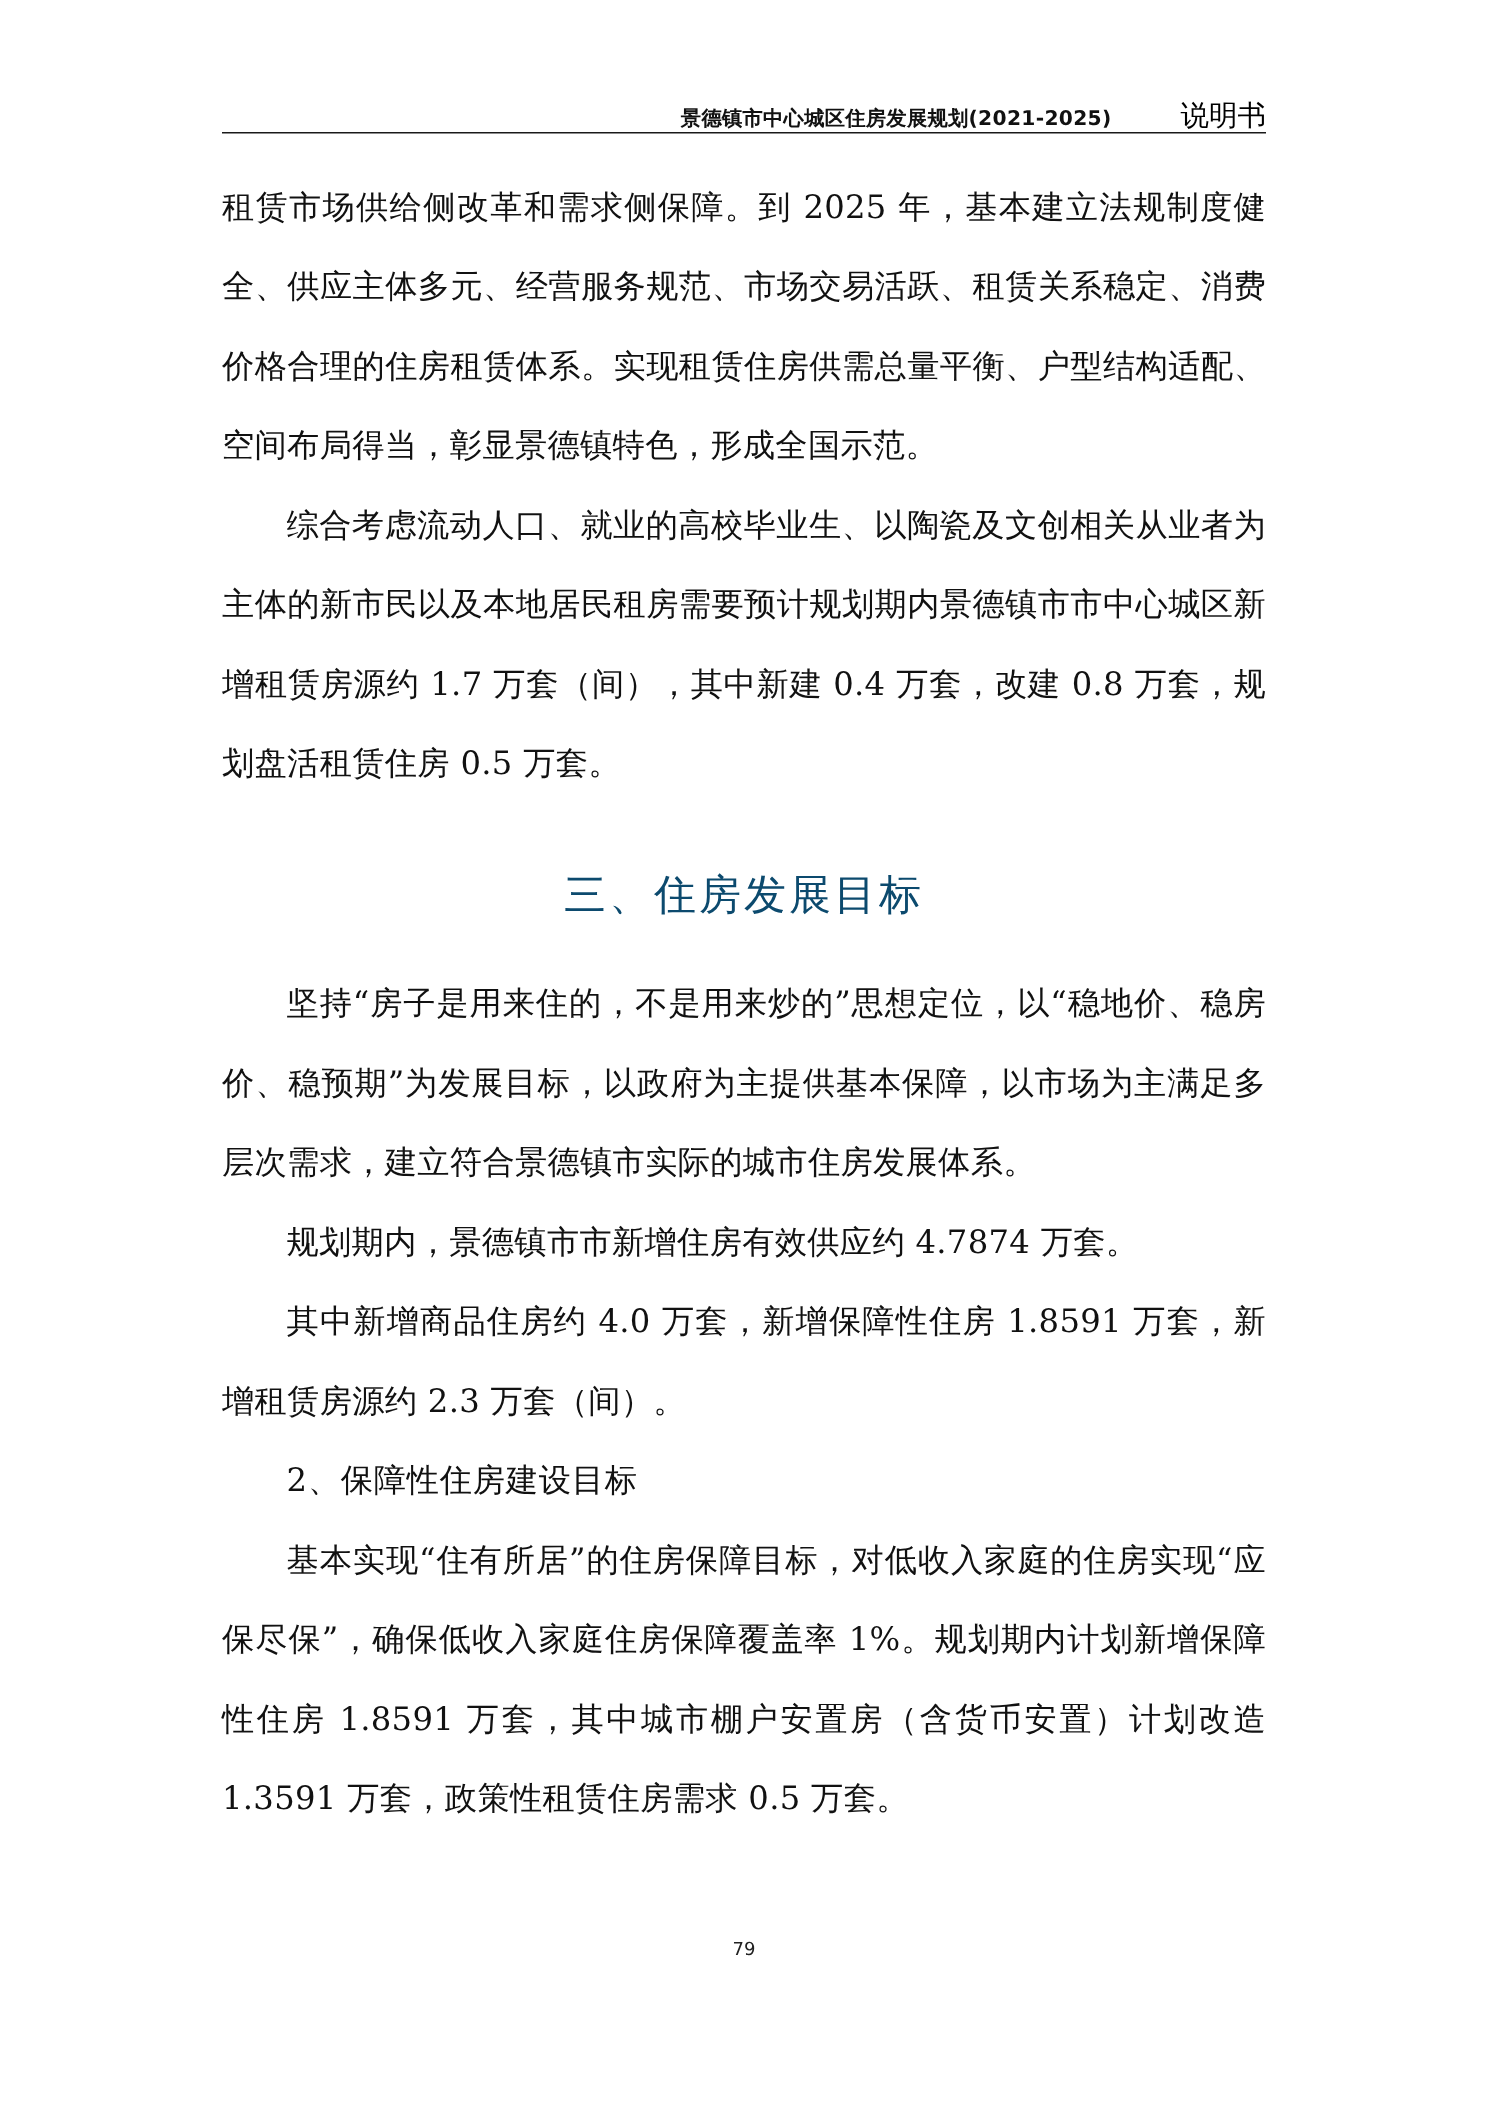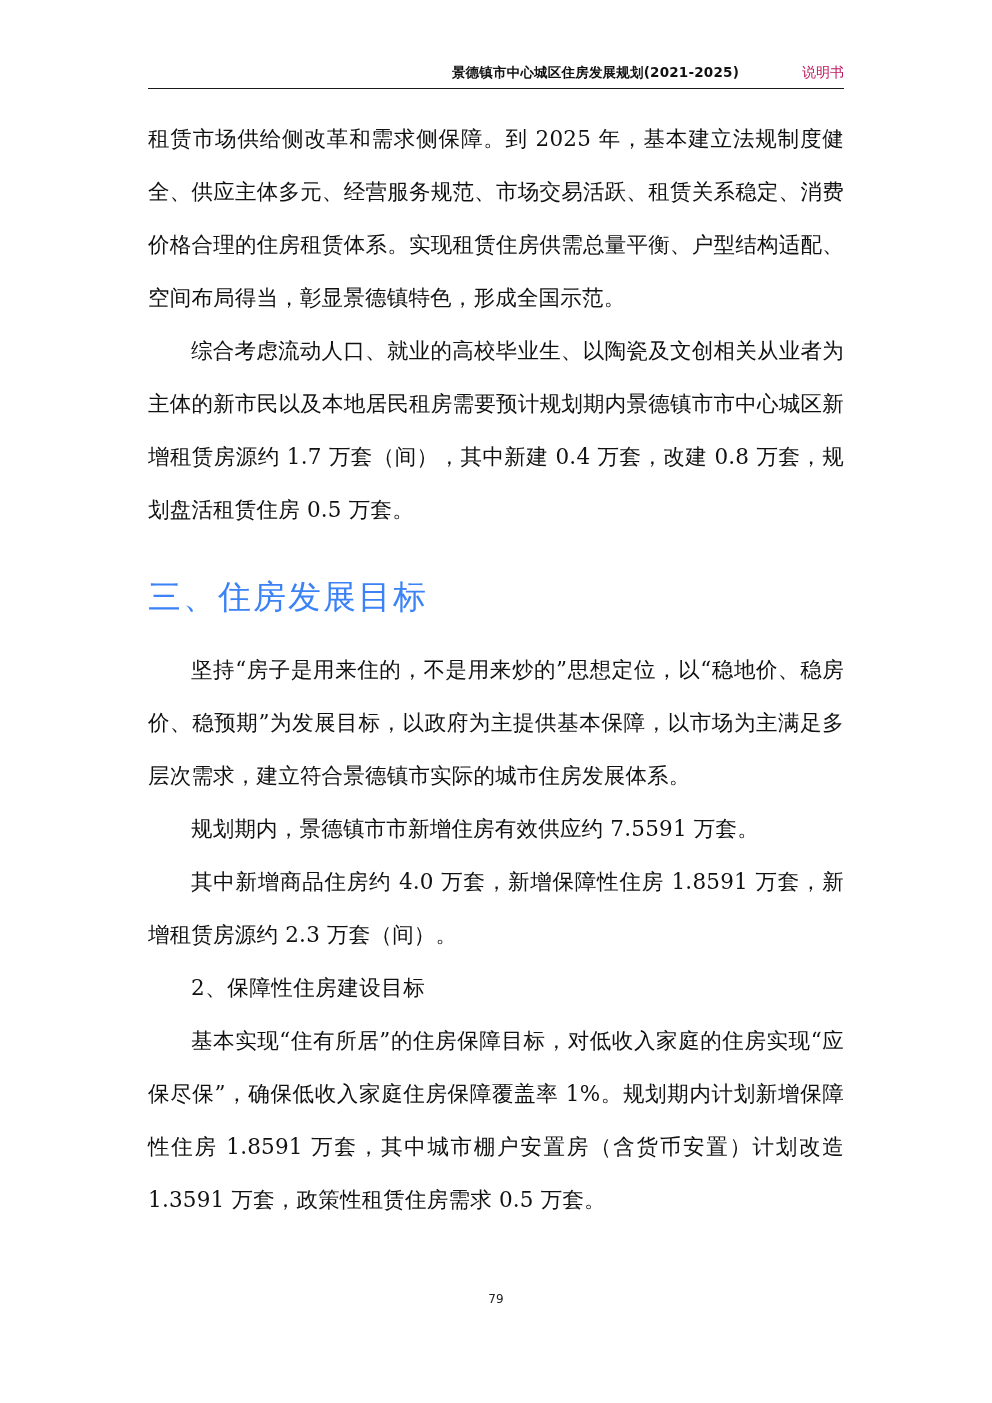--- a/index.html
+++ b/index.html
@@ -45,23 +45,23 @@
   .header-title {
     font-family: "DejaVu Sans", "Liberation Sans", sans-serif;
     font-size: 13.5px;
     font-weight: bold;
     letter-spacing: 0.2px;
     color: #111111;
     white-space: nowrap;
   }
   .header-label {
     font-family: "DejaVu Sans", "Liberation Sans", sans-serif;
-    font-size: 14px;
-    color: #be185d;
-    margin-left: 63px;
+    font-size: 19px;
+    color: #000000;
+    margin-left: 46px;
     white-space: nowrap;
   }
   .header-rule {
     position: absolute;
     left: 0;
     top: 24px;
     width: 696px;
     border-top: 1.6px solid #1a1a1a;
   }
   
@@ -80,25 +80,26 @@
     text-align: justify;
     text-justify: inter-character;
     letter-spacing: 0.2px;
   }
   p.indent {
     text-indent: 2em;
   }
   h2.section-heading {
     margin: 0;
     font-family: "DejaVu Serif", "Liberation Serif", serif;
-    font-size: 33px;
+    font-size: 28px;
     font-weight: normal;
     line-height: 53px;
-    color: #3b82f6;
+    color: #0c4a6e;
     letter-spacing: 2px;
+    text-align: center;
   }
   .gap-before-heading { height: 34px; }
   .gap-after-heading  { height: 20px; }
   h3.sub-heading {
     margin: 0;
     font-family: "DejaVu Serif", "Liberation Serif", serif;
     font-size: 21.5px;
     font-weight: normal;
     line-height: 53px;
     color: #111111;
@@ -141,21 +142,21 @@
 
       <div class="gap-before-heading"></div>
 
       <h2 class="section-heading">三、住房发展目标</h2>
 
       <div class="gap-after-heading"></div>
 
 
       <p class="para indent">坚持“房子是用来住的，不是用来炒的”思想定位，以“稳地价、稳房价、稳预期”为发展目标，以政府为主提供基本保障，以市场为主满足多层次需求，建立符合景德镇市实际的城市住房发展体系。</p>
 
-      <p class="para indent">规划期内，景德镇市市新增住房有效供应约 7.5591 万套。</p>
+      <p class="para indent">规划期内，景德镇市市新增住房有效供应约 4.7874 万套。</p>
 
       <p class="para indent">其中新增商品住房约 4.0 万套，新增保障性住房 1.8591 万套，新增租赁房源约 2.3 万套（间）。</p>
 
       <h3 class="sub-heading">2、保障性住房建设目标</h3>
 
       <p class="para indent">基本实现“住有所居”的住房保障目标，对低收入家庭的住房实现“应保尽保”，确保低收入家庭住房保障覆盖率 1%。规划期内计划新增保障性住房 1.8591 万套，其中城市棚户安置房（含货币安置）计划改造 1.3591 万套，政策性租赁住房需求 0.5 万套。</p>
 
     </div>
 
     <div class="footer">

